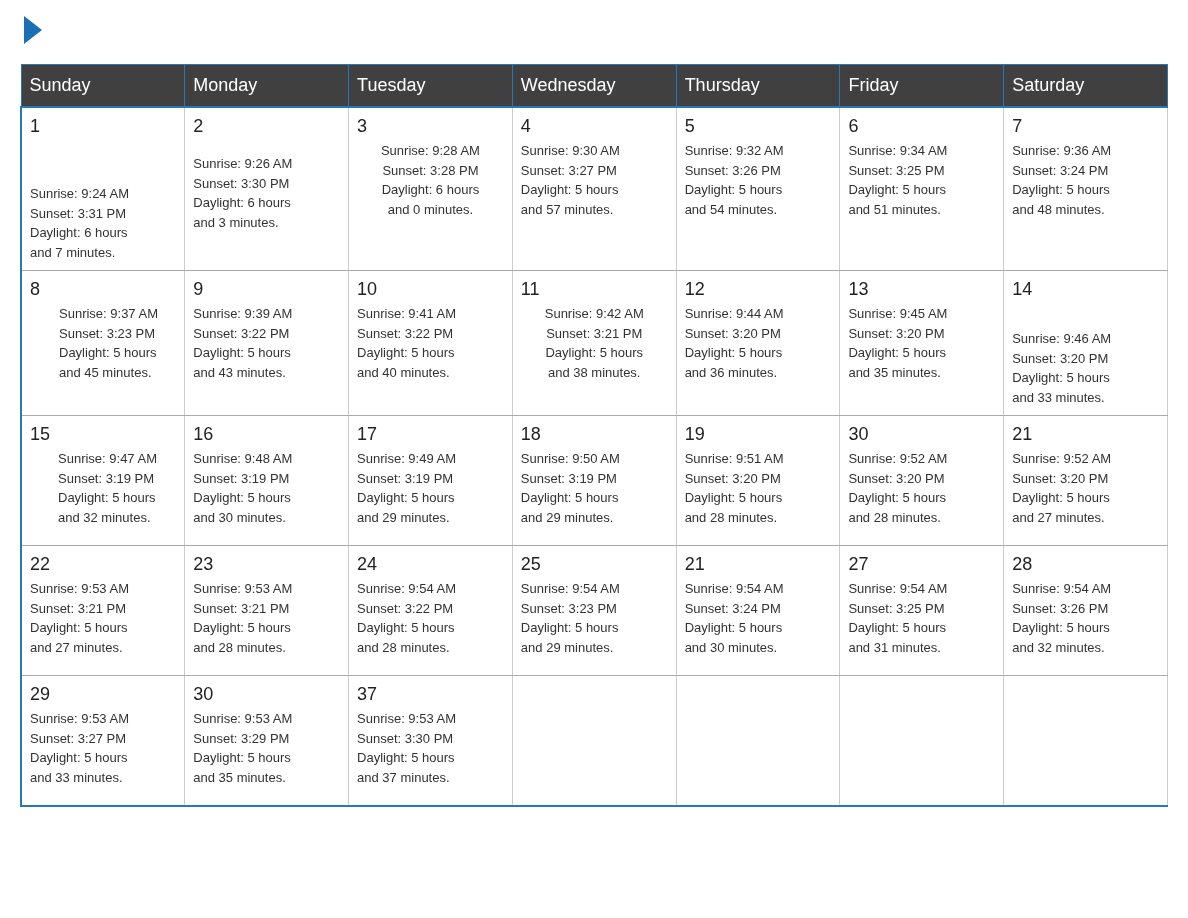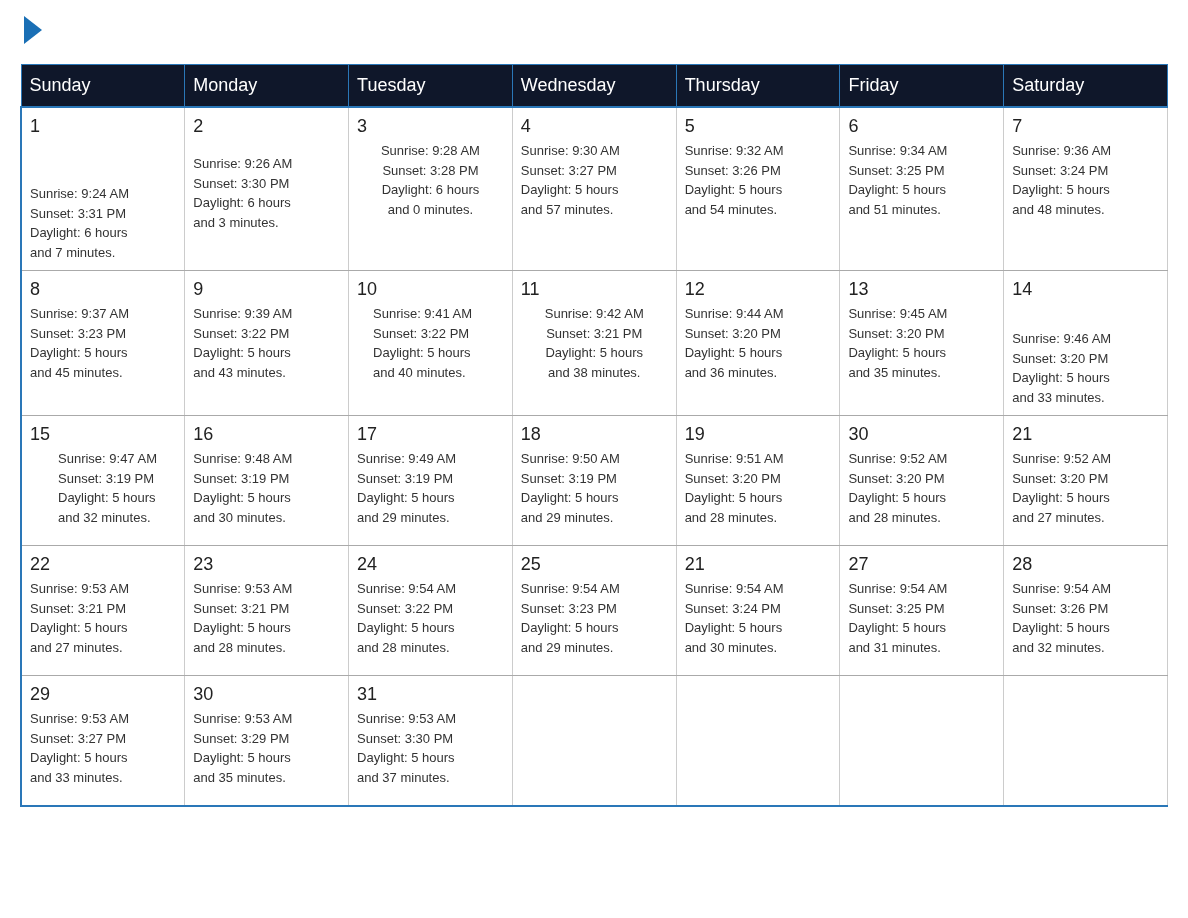--- a/index.html
+++ b/index.html
@@ -49,21 +49,21 @@
       font-weight: normal;
       color: #444;
       margin-top: 4px;
     }
     .calendar {
       width: 100%;
       border-collapse: collapse;
       table-layout: fixed;
     }
     .calendar thead th {
-      background-color: #0f172a;
+      background-color: #404040;
       color: #fff;
       font-size: 18px;
       font-weight: normal;
       padding: 10px 8px;
       text-align: left;
       border: 1px solid #2a77b8;
     }
     .calendar tbody td {
       vertical-align: top;
       padding: 8px;
@@ -188,35 +188,35 @@
           <span class="day-number">7</span>
           <div class="day-info" style="white-space: pre-line;">Sunrise: 9:36 AM
 Sunset: 3:24 PM
 Daylight: 5 hours
 and 48 minutes.</div>
         </td>
       </tr>
       <tr>
         <td>
           <span class="day-number">8</span>
-          <div class="day-info" style="white-space: pre-line;">Sunrise: 9:37 AM
+          <div class="day-info" style="white-space: pre-line; margin-left: 29px;">Sunrise: 9:37 AM
 Sunset: 3:23 PM
 Daylight: 5 hours
 and 45 minutes.</div>
         </td>
         <td>
           <span class="day-number">9</span>
           <div class="day-info" style="white-space: pre-line;">Sunrise: 9:39 AM
 Sunset: 3:22 PM
 Daylight: 5 hours
 and 43 minutes.</div>
         </td>
         <td>
           <span class="day-number">10</span>
-          <div class="day-info" style="white-space: pre-line; margin-left: 16px;">Sunrise: 9:41 AM
+          <div class="day-info" style="white-space: pre-line;">Sunrise: 9:41 AM
 Sunset: 3:22 PM
 Daylight: 5 hours
 and 40 minutes.</div>
         </td>
         <td>
           <span class="day-number">11</span>
           <div class="day-info" style="white-space: pre-line; text-align: center;">Sunrise: 9:42 AM
 Sunset: 3:21 PM
 Daylight: 5 hours
 and 38 minutes.</div>
@@ -354,21 +354,21 @@
 and 33 minutes.</div>
         </td>
         <td>
           <span class="day-number">30</span>
           <div class="day-info" style="white-space: pre-line;">Sunrise: 9:53 AM
 Sunset: 3:29 PM
 Daylight: 5 hours
 and 35 minutes.</div>
         </td>
         <td>
-          <span class="day-number">31</span>
+          <span class="day-number">37</span>
           <div class="day-info" style="white-space: pre-line;">Sunrise: 9:53 AM
 Sunset: 3:30 PM
 Daylight: 5 hours
 and 37 minutes.</div>
         </td>
         <td class="empty-cell"></td>
         <td class="empty-cell"></td>
         <td class="empty-cell"></td>
         <td class="empty-cell"></td>
       </tr>

